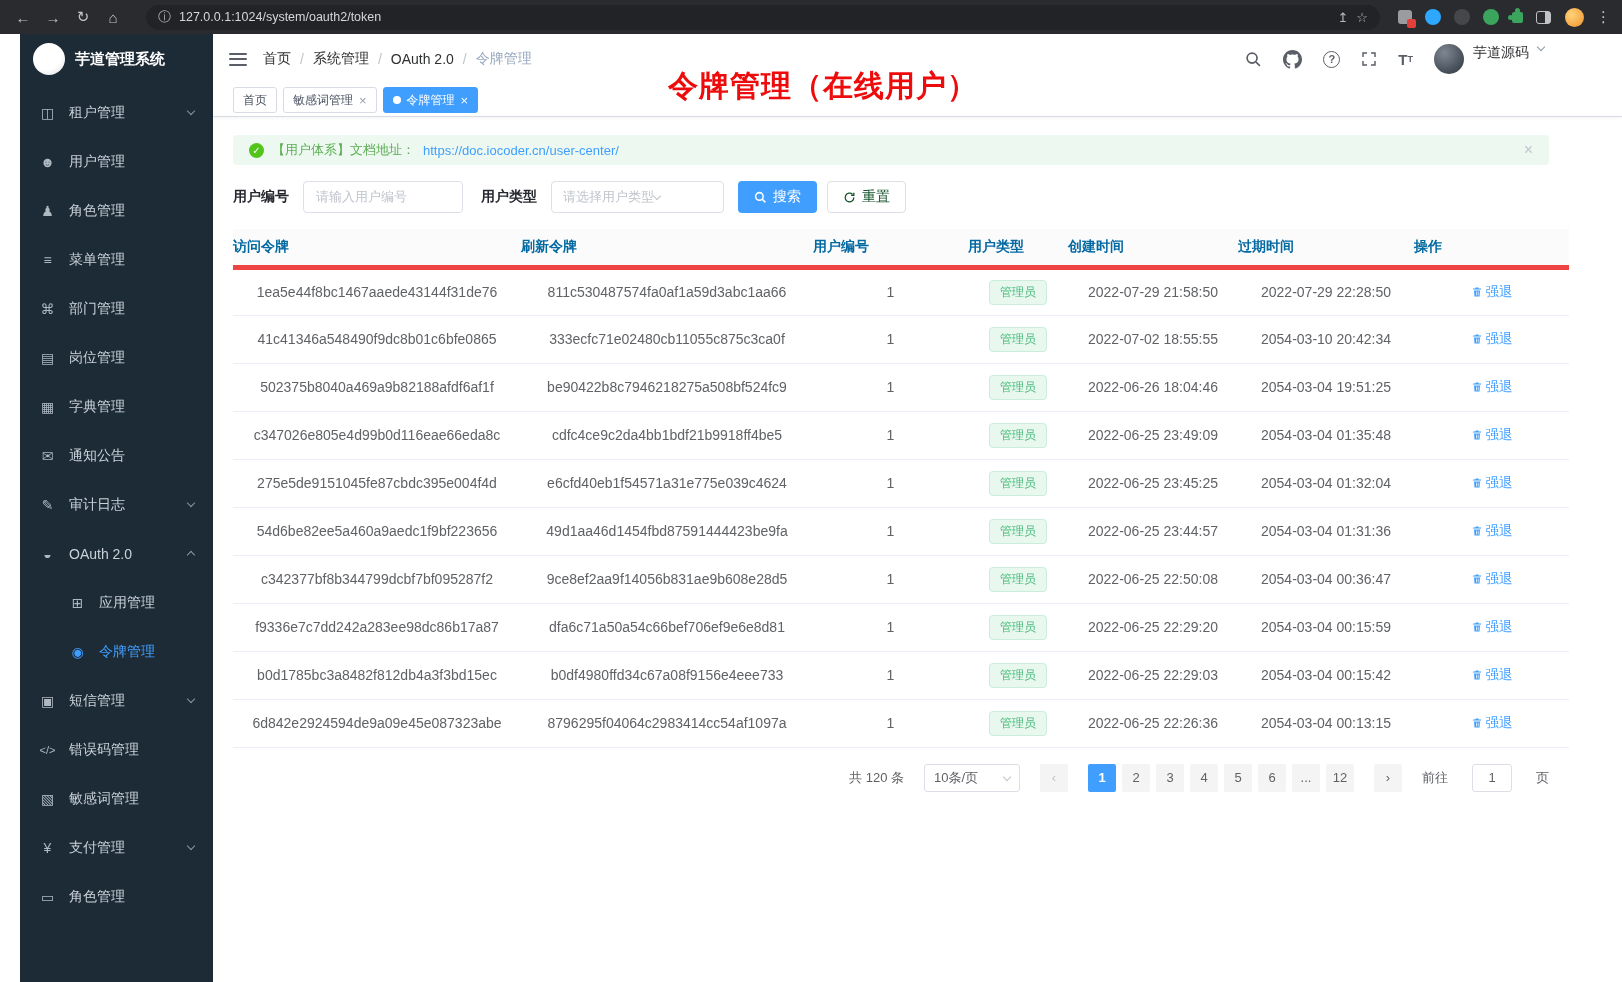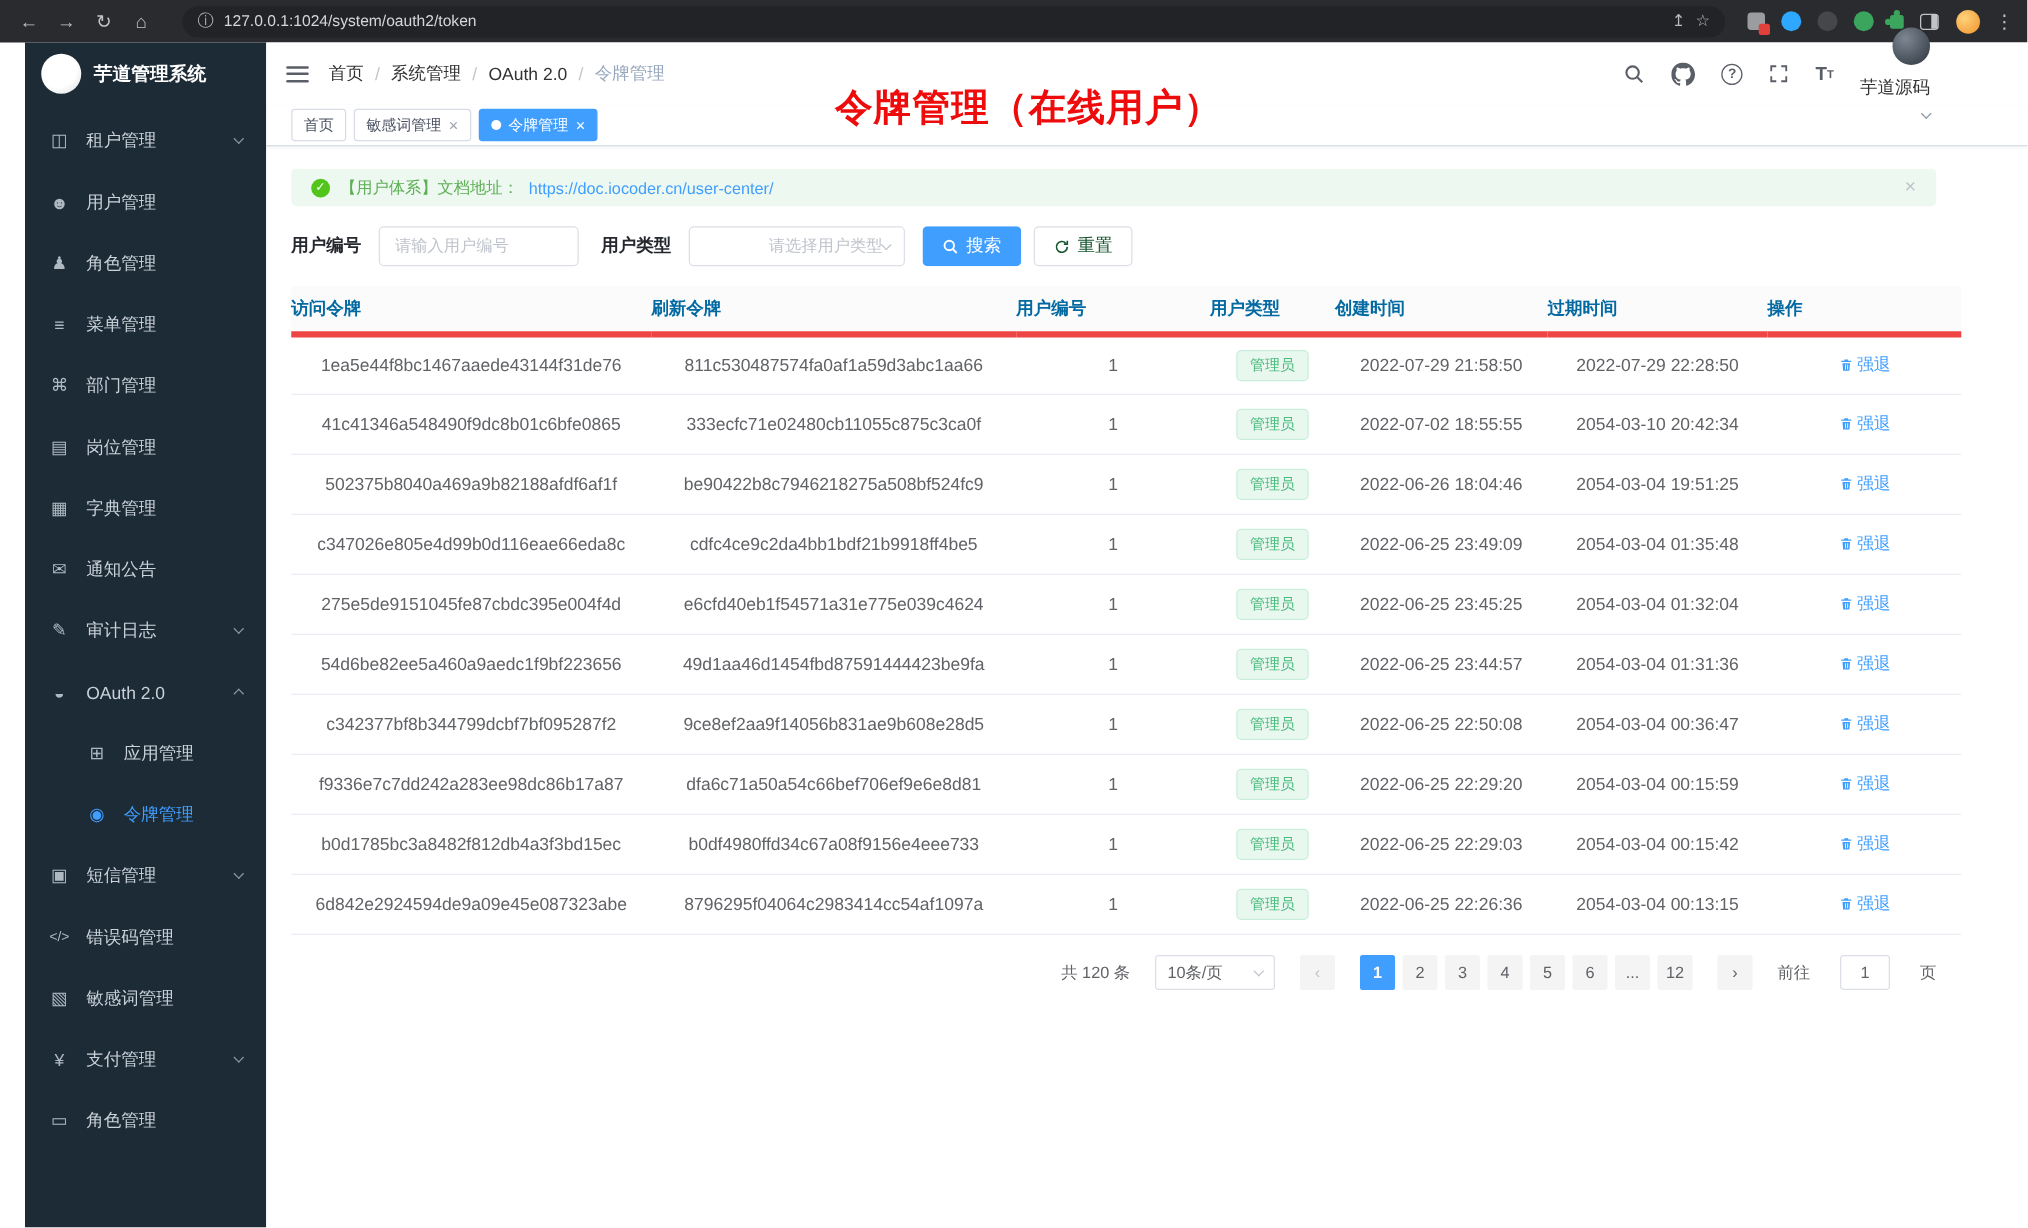--- a/index.html
+++ b/index.html
@@ -57,21 +57,21 @@
   .crumbs { display:flex; align-items:center; gap:9px; font-size:14px; }
   .crumb { color:#303133; font-weight:500; cursor:pointer; }
   .crumb-sep { color:#c0c4cc; }
   .crumb-last { color:#97a8be; }
   .top-right { margin-left:auto; display:flex; align-items:center; gap:21px; color:#5a5e66; }
   .ticon { display:flex; align-items:center; justify-content:center; cursor:pointer; color:#5a5e66; }
   .help-circle { width:17px; height:17px; border:1.6px solid #5a5e66; border-radius:50%;
                  font-size:11px; font-weight:700; display:flex; align-items:center; justify-content:center; }
   .fontsize-ic { font-weight:700; font-size:15px; }
   .fontsize-ic small { font-size:9px; font-weight:700; }
-  .user-block { display:flex; align-items:flex-end; gap:9px; cursor:pointer;flex-direction:column; }
+  .user-block { display:flex; align-items:flex-start; gap:9px; cursor:pointer; }
   .user-ava { width:30px; height:30px; border-radius:50%; background:radial-gradient(circle at 35% 30%, #7d8793, #2c333c); }
   .user-name { font-size:14px; color:#303133; }
   .chev-dark { width:6px; height:6px; border-right:1.5px solid #8a97a3; border-bottom:1.5px solid #8a97a3; transform:rotate(45deg); margin-bottom:3px; }
 
   
   .annotation { position:absolute; left:668px; top:66px; z-index:60; color:#ee0b0b;
                 font-size:30px; font-weight:700; letter-spacing:1px; pointer-events:none; }
 
   
   .tabsbar { height:33px; display:flex; align-items:center; gap:6px; padding:0 78px 0 20px;
@@ -93,21 +93,21 @@
   .alert-text { color:#5dae54; }
   .alert-link { color:#409eff; cursor:pointer; }
   .alert-close { margin-left:auto; color:#c0c4cc; font-size:16px; cursor:pointer; }
 
   .filters { display:flex; align-items:center; margin-bottom:16px; }
   .flabel { font-weight:700; color:#25282e; margin-right:14px; font-size:14px; }
   .finput { width:160px; height:32px; border:1px solid #dcdfe6; border-radius:4px; padding:0 12px;
             font-size:13px; color:#606266; outline:none; margin-right:18px; font-family:Liberation Serif, serif; }
   .finput::placeholder { color:#bfc4cc; }
   .fselect { width:173px; height:32px; border:1px solid #dcdfe6; border-radius:4px; display:flex;
-             align-items:center; justify-content:flex-end; padding:0 11px; color:#bfc4cc;
+             align-items:center; justify-content:flex-start; padding:0 11px; color:#bfc4cc;
              font-size:13px; margin-right:14px; cursor:pointer; }
   .chev-gray { width:6px; height:6px; border-right:1.4px solid #c0c4cc; border-bottom:1.4px solid #c0c4cc; transform:rotate(45deg); margin-bottom:2px; }
   .btn { height:32px; display:flex; align-items:center; gap:6px; padding:0 15px; border-radius:4px;
          font-size:14px; cursor:pointer; border:1px solid transparent; font-family:inherit; }
   .btn-primary { background:#409eff; color:#fff; }
   .btn-plain { background:#fff; border-color:#dcdfe6; color:#14532d; margin-left:10px; }
 
   table { width:100%; border-collapse:collapse; table-layout:fixed; }
   th { height:38px; font-size:14px; font-weight:600; color:#0369a1; background:#fbfbfc;
        border-bottom:5px solid #ef4444; text-align:left; }

